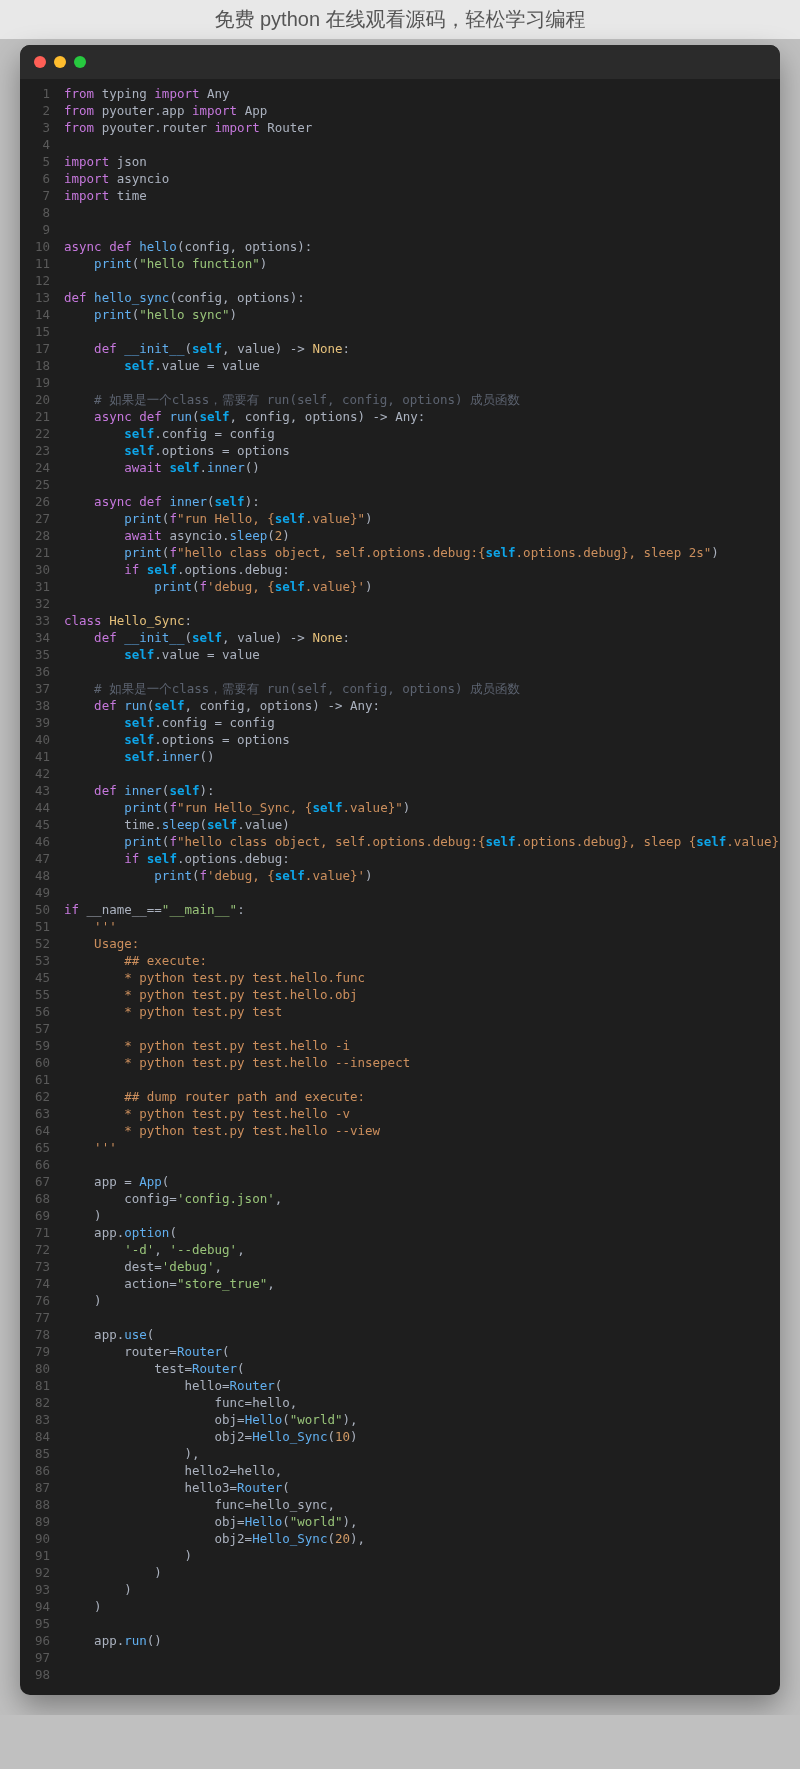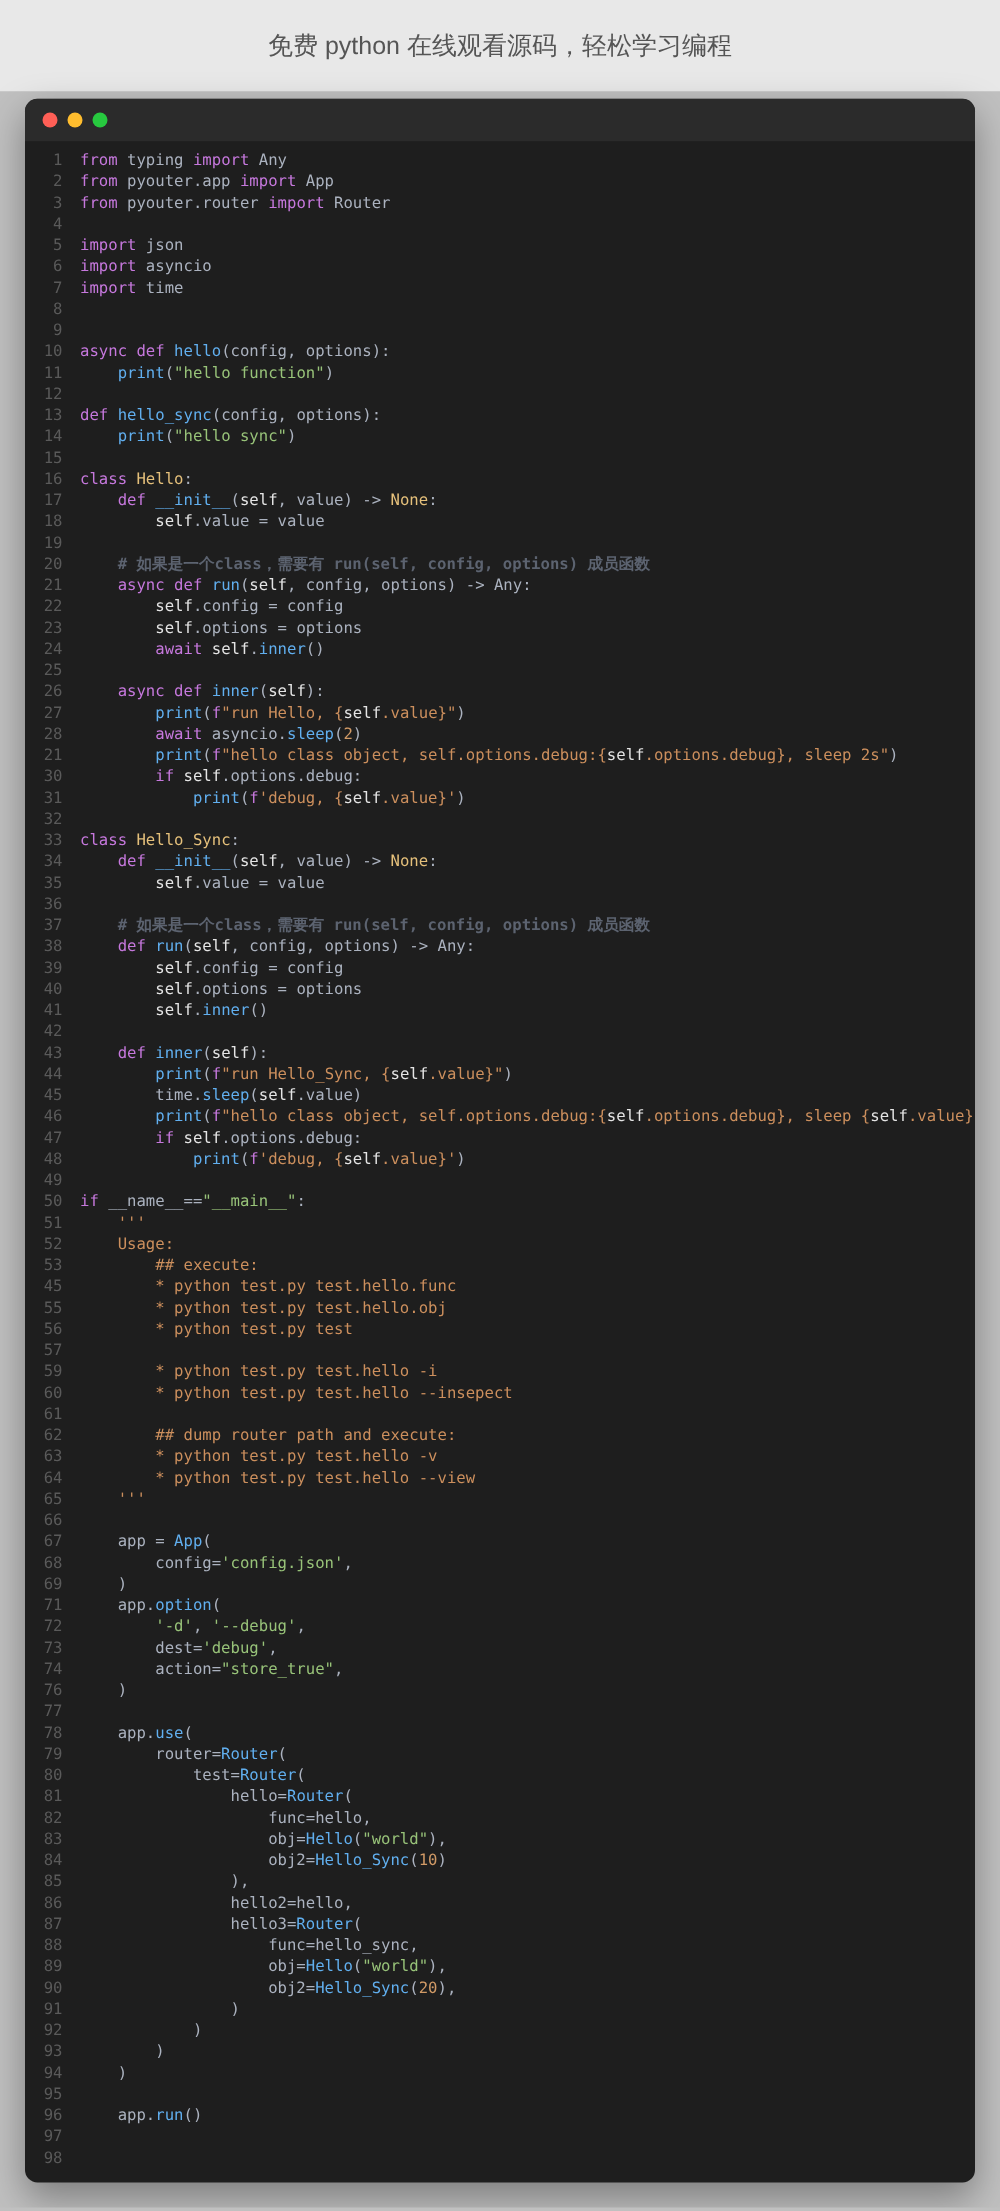--- a/index.html
+++ b/index.html
@@ -8,21 +8,21 @@
     font-family: -apple-system, BlinkMacSystemFont, "Segoe UI", sans-serif;
     display: flex;
     flex-direction: column;
     align-items: center;
     padding: 0 0 20px 0;
   }
   .banner {
     width: 100%;
     background: #e8e8e8;
     text-align: center;
-    padding: 23px 0;
+    padding: 6px 0;
     font-size: 20px;
     color: #555;
     font-family: "PingFang SC", "Microsoft YaHei", sans-serif;
   }
   .window {
     width: 760px;
     background: #1e1e1e;
     border-radius: 10px;
     margin-top: 6px;
     box-shadow: 0 12px 30px rgba(0,0,0,.35);
@@ -53,23 +53,23 @@
     text-align: right;
     color: #5a5a5a;
     padding-right: 14px;
     user-select: none;
     flex-shrink: 0;
   }
   .tok-kw   { color: #c678dd; }   
   .tok-mod  { color: #abb2bf; }
   .tok-cls  { color: #e5c07b; }   
   .tok-fn   { color: #61afef; }   
-  .tok-self { color: #e5e5e5; }
+  .tok-self { color: #0ea5e9; font-weight: bold; }
   .tok-str  { color: #98c379; }   
-  .tok-cmt  { color: #5c6370; font-weight: bold; }   
+  .tok-cmt  { color: #5c6370; }   
   .tok-num  { color: #d19a66; }
   .tok-doc  { color: #cc8f5d; }   
   .tok-fs   { color: #cc8f5d; }   
 </style>
 </head>
 <body>
 
 <div class="banner">免费 python 在线观看源码，轻松学习编程</div>
 
 <div class="window">
@@ -87,21 +87,20 @@
       <div class="line"><span class="ln">6</span><span><span class="tok-kw">import</span><span class="tok-mod"> asyncio</span></span></div>
       <div class="line"><span class="ln">7</span><span><span class="tok-kw">import</span><span class="tok-mod"> time</span></span></div>
       <div class="line"><span class="ln">8</span><span></span></div>
       <div class="line"><span class="ln">9</span><span></span></div>
       <div class="line"><span class="ln">10</span><span><span class="tok-kw">async def</span><span class="tok-mod"> </span><span class="tok-fn">hello</span><span class="tok-mod">(config, options):</span></span></div>
       <div class="line"><span class="ln">11</span><span><span class="tok-mod">    </span><span class="tok-fn">print</span><span class="tok-mod">(</span><span class="tok-str">"hello function"</span><span class="tok-mod">)</span></span></div>
       <div class="line"><span class="ln">12</span><span></span></div>
       <div class="line"><span class="ln">13</span><span><span class="tok-kw">def</span><span class="tok-mod"> </span><span class="tok-fn">hello_sync</span><span class="tok-mod">(config, options):</span></span></div>
       <div class="line"><span class="ln">14</span><span><span class="tok-mod">    </span><span class="tok-fn">print</span><span class="tok-mod">(</span><span class="tok-str">"hello sync"</span><span class="tok-mod">)</span></span></div>
       <div class="line"><span class="ln">15</span><span></span></div>
-      <div class="line"><span class="ln">16</span><span><span class="tok-kw">class</span><span class="tok-mod"> </span><span class="tok-cls">Hello</span><span class="tok-mod">:</span></span></div>
       <div class="line"><span class="ln">17</span><span><span class="tok-mod">    </span><span class="tok-kw">def</span><span class="tok-mod"> </span><span class="tok-fn">__init__</span><span class="tok-mod">(</span><span class="tok-self">self</span><span class="tok-mod">, value) -&gt; </span><span class="tok-cls">None</span><span class="tok-mod">:</span></span></div>
       <div class="line"><span class="ln">18</span><span><span class="tok-mod">        </span><span class="tok-self">self</span><span class="tok-mod">.value = value</span></span></div>
       <div class="line"><span class="ln">19</span><span></span></div>
       <div class="line"><span class="ln">20</span><span><span class="tok-mod">    </span><span class="tok-cmt"># 如果是一个class，需要有 run(self, config, options) 成员函数</span></span></div>
       <div class="line"><span class="ln">21</span><span><span class="tok-mod">    </span><span class="tok-kw">async def</span><span class="tok-mod"> </span><span class="tok-fn">run</span><span class="tok-mod">(</span><span class="tok-self">self</span><span class="tok-mod">, config, options) -&gt; Any:</span></span></div>
       <div class="line"><span class="ln">22</span><span><span class="tok-mod">        </span><span class="tok-self">self</span><span class="tok-mod">.config = config</span></span></div>
       <div class="line"><span class="ln">23</span><span><span class="tok-mod">        </span><span class="tok-self">self</span><span class="tok-mod">.options = options</span></span></div>
       <div class="line"><span class="ln">24</span><span><span class="tok-mod">        </span><span class="tok-kw">await</span><span class="tok-mod"> </span><span class="tok-self">self</span><span class="tok-mod">.</span><span class="tok-fn">inner</span><span class="tok-mod">()</span></span></div>
       <div class="line"><span class="ln">25</span><span></span></div>
       <div class="line"><span class="ln">26</span><span><span class="tok-mod">    </span><span class="tok-kw">async def</span><span class="tok-mod"> </span><span class="tok-fn">inner</span><span class="tok-mod">(</span><span class="tok-self">self</span><span class="tok-mod">):</span></span></div>

